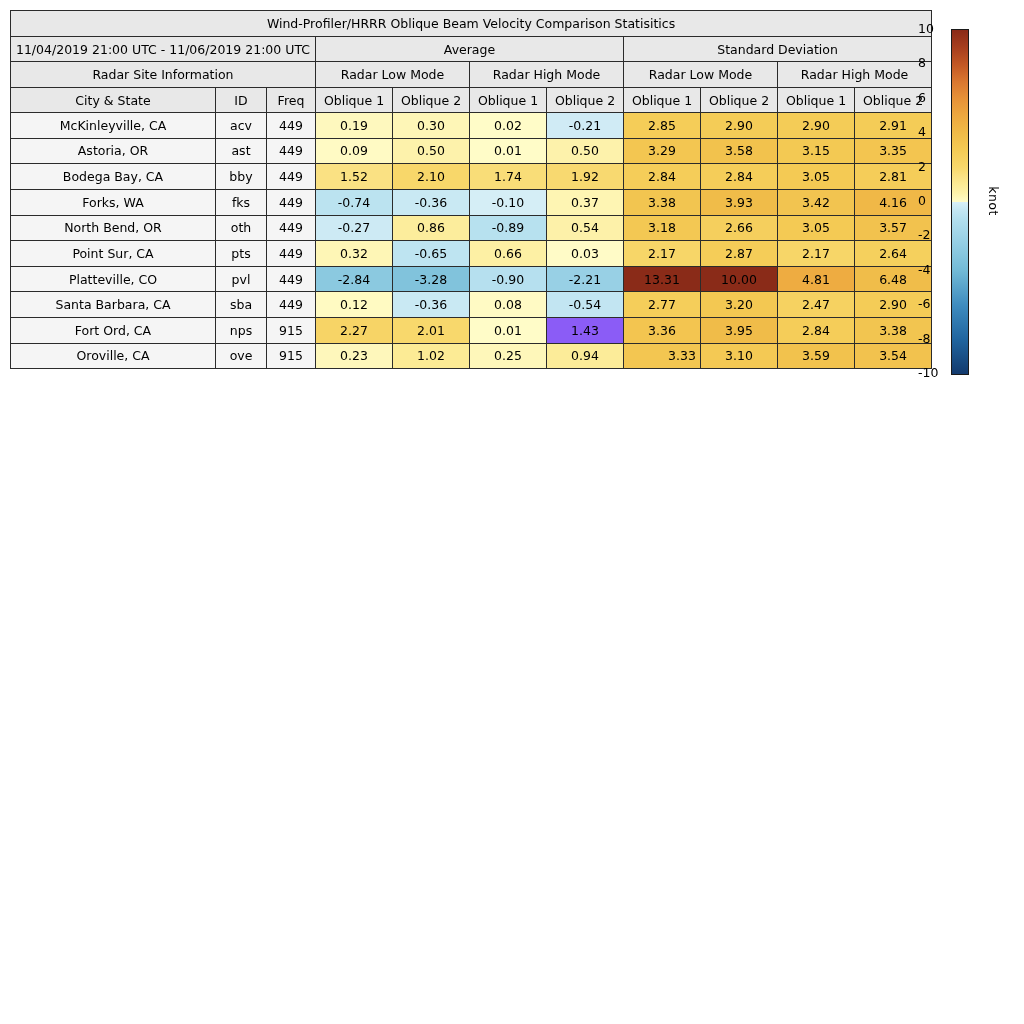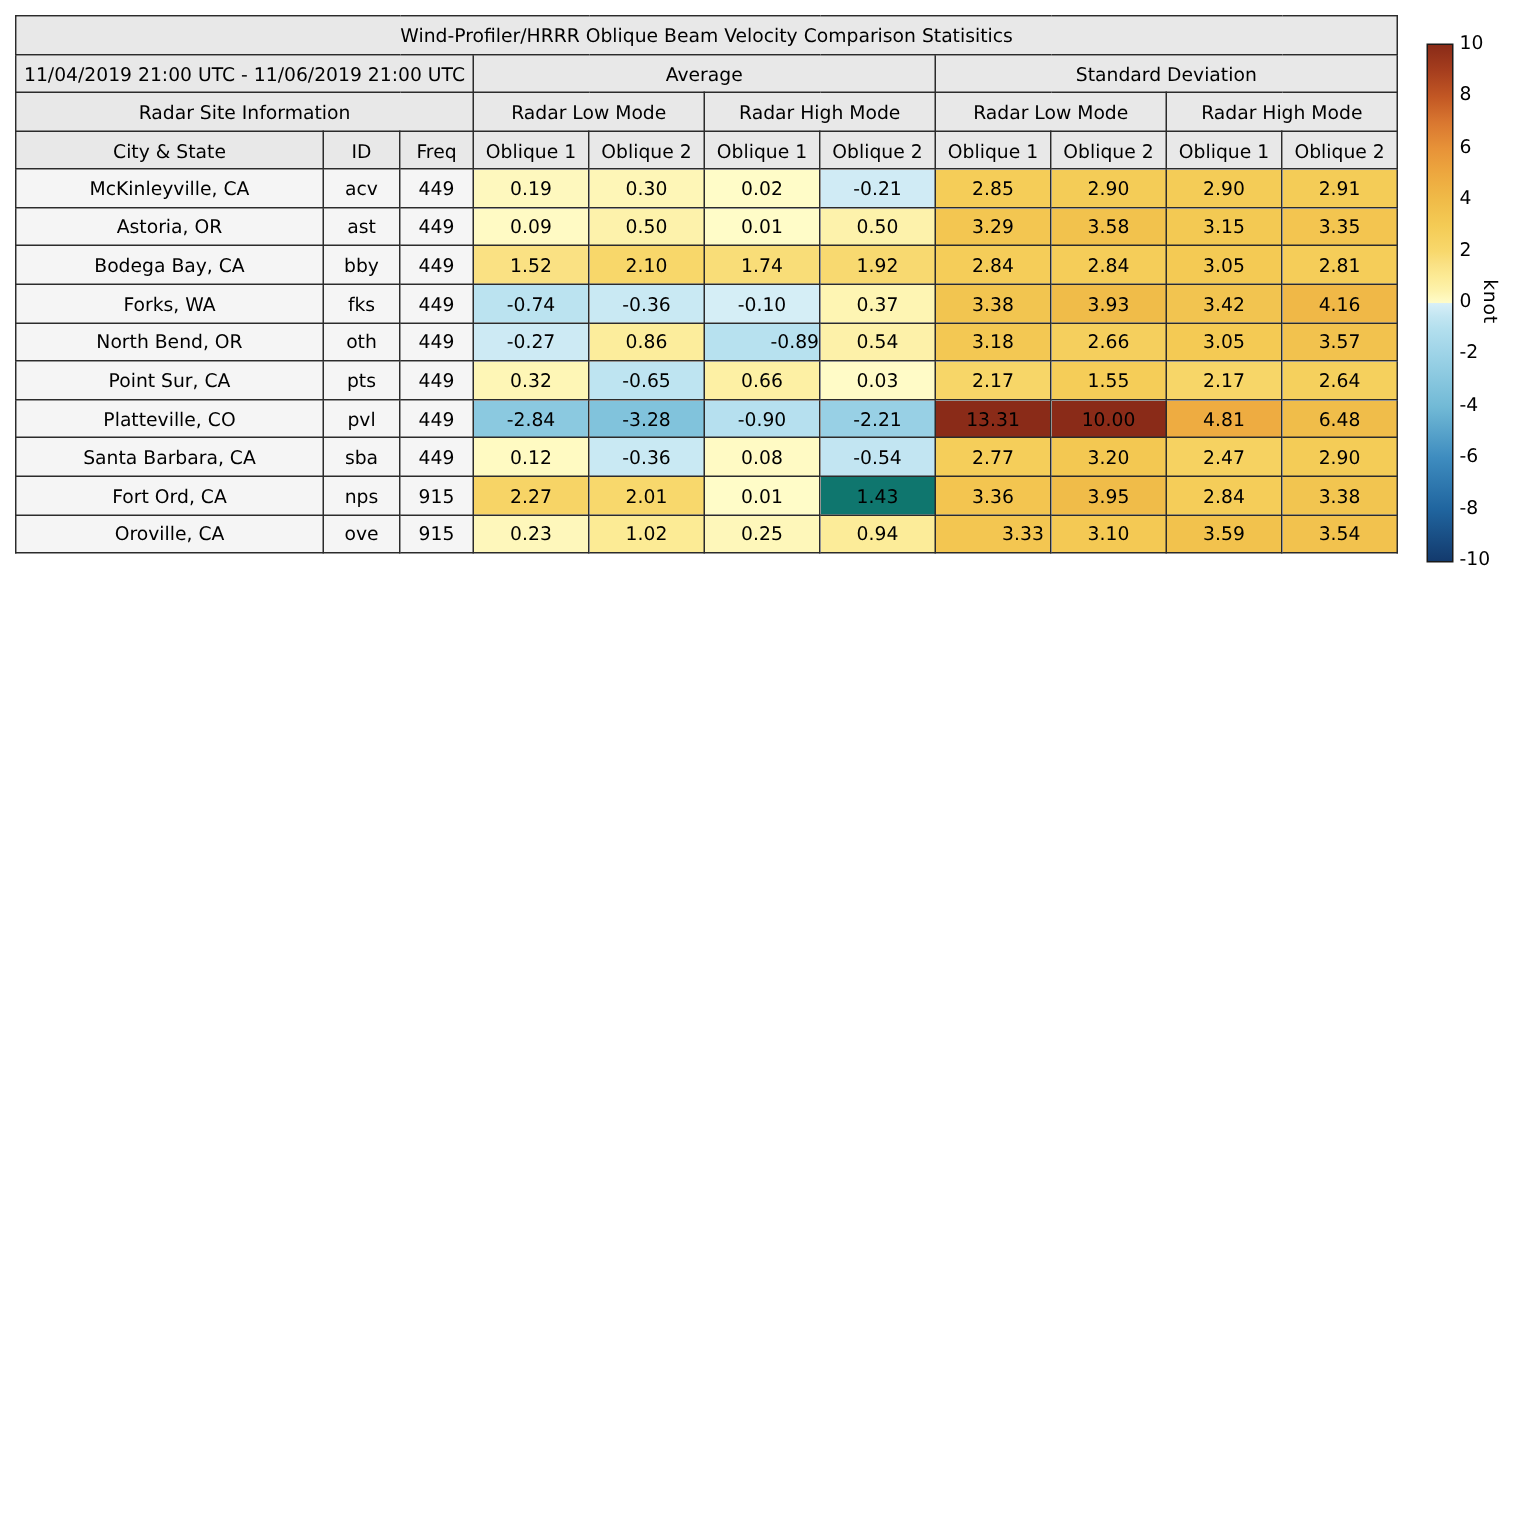--- a/index.html
+++ b/index.html
@@ -18,21 +18,21 @@
   }
   tr.hrow{height:25.5px;}
   tbody tr.drow{height:25.64px;}
   .hd{background:#e8e8e8;}
   .site{background:#f5f5f5;}
   #colorbar{
     position:absolute;left:951px;top:29px;width:16px;height:344px;
     border:1px solid #1a1a1a;
   }
   .cb-tick{
-    position:absolute;left:973px;transform:translateY(-50%);
+    position:absolute;left:918px;transform:translateY(-50%);
     font-size:12.5px;line-height:1;white-space:nowrap;
   }
   #cb-unit{
     position:absolute;left:986px;top:201px;transform:translateY(-50%);
     writing-mode:vertical-rl;font-size:12.5px;letter-spacing:0.5px;
   }
 </style>
 </head>
 <body>
 
@@ -134,37 +134,37 @@
           <td style="background: rgb(240, 188, 73);">3.93</td>
           <td style="background: rgb(242, 196, 80);">3.42</td>
           <td style="background: rgb(240, 184, 71);">4.16</td>
         </tr>
         <tr class="drow">
           <td class="site">North Bend, OR</td>
           <td class="site">oth</td>
           <td class="site">449</td>
           <td style="background: rgb(205, 234, 244);">-0.27</td>
           <td style="background: rgb(252, 237, 156);">0.86</td>
-          <td style="background: rgb(183, 225, 239); text-align: right;">-0.89</td>
+          <td style="background: rgb(183, 225, 239);">-0.89</td>
           <td style="background: rgb(253, 241, 169);">0.54</td>
           <td style="background: rgb(243, 200, 83);">3.18</td>
           <td style="background: rgb(245, 207, 93);">2.66</td>
           <td style="background: rgb(244, 202, 84);">3.05</td>
           <td style="background: rgb(242, 194, 78);">3.57</td>
         </tr>
         <tr class="drow">
           <td class="site">Point Sur, CA</td>
           <td class="site">pts</td>
           <td class="site">449</td>
           <td style="background: rgb(254, 246, 182);">0.32</td>
           <td style="background: rgb(190, 228, 241);">-0.65</td>
           <td style="background: rgb(253, 240, 164);">0.66</td>
           <td style="background: rgb(255, 251, 199);">0.03</td>
           <td style="background: rgb(247, 214, 104);">2.17</td>
-          <td style="background: rgb(245, 205, 88);">1.55</td>
+          <td style="background: rgb(245, 205, 88);">2.87</td>
           <td style="background: rgb(247, 214, 104);">2.17</td>
           <td style="background: rgb(245, 208, 93);">2.64</td>
         </tr>
         <tr class="drow">
           <td class="site">Platteville, CO</td>
           <td class="site">pvl</td>
           <td class="site">449</td>
           <td style="background: rgb(139, 201, 224);">-2.84</td>
           <td style="background: rgb(129, 195, 220);">-3.28</td>
           <td style="background: rgb(182, 224, 239);">-0.90</td>
@@ -187,21 +187,21 @@
           <td style="background: rgb(246, 210, 97);">2.47</td>
           <td style="background: rgb(244, 204, 87);">2.90</td>
         </tr>
         <tr class="drow">
           <td class="site">Fort Ord, CA</td>
           <td class="site">nps</td>
           <td class="site">915</td>
           <td style="background: rgb(247, 212, 102);">2.27</td>
           <td style="background: rgb(248, 216, 108);">2.01</td>
           <td style="background: rgb(255, 252, 200);">0.01</td>
-          <td style="background: #0f766e;">1.43</td>
+          <td style="background: #8b5cf6;">1.43</td>
           <td style="background: rgb(243, 197, 80);">3.36</td>
           <td style="background: rgb(240, 188, 73);">3.95</td>
           <td style="background: rgb(245, 205, 89);">2.84</td>
           <td style="background: rgb(242, 197, 80);">3.38</td>
         </tr>
         <tr class="drow">
           <td class="site">Oroville, CA</td>
           <td class="site">ove</td>
           <td class="site">915</td>
           <td style="background: rgb(254, 247, 187);">0.23</td>

